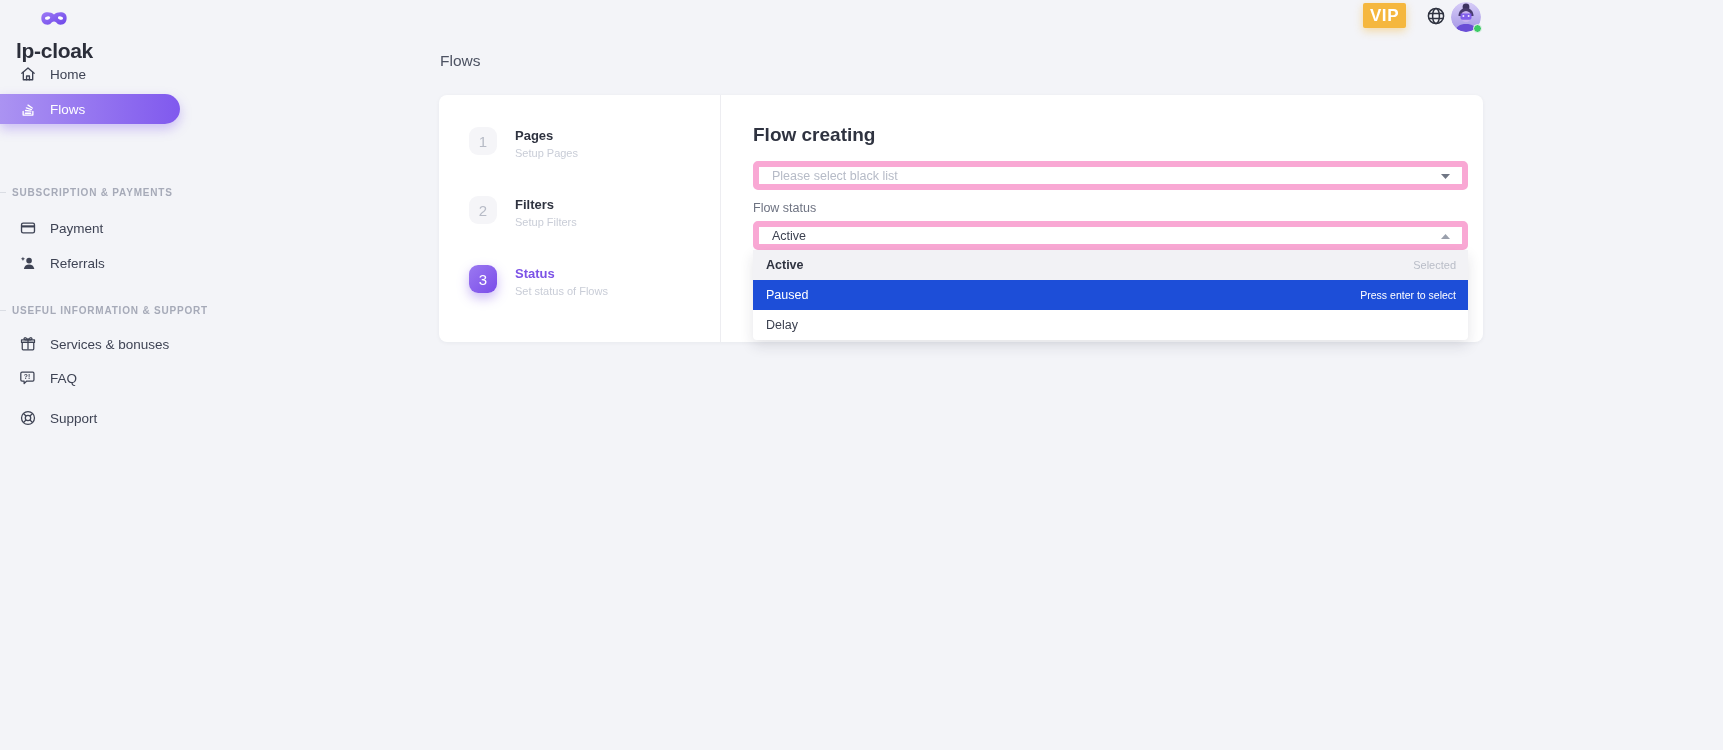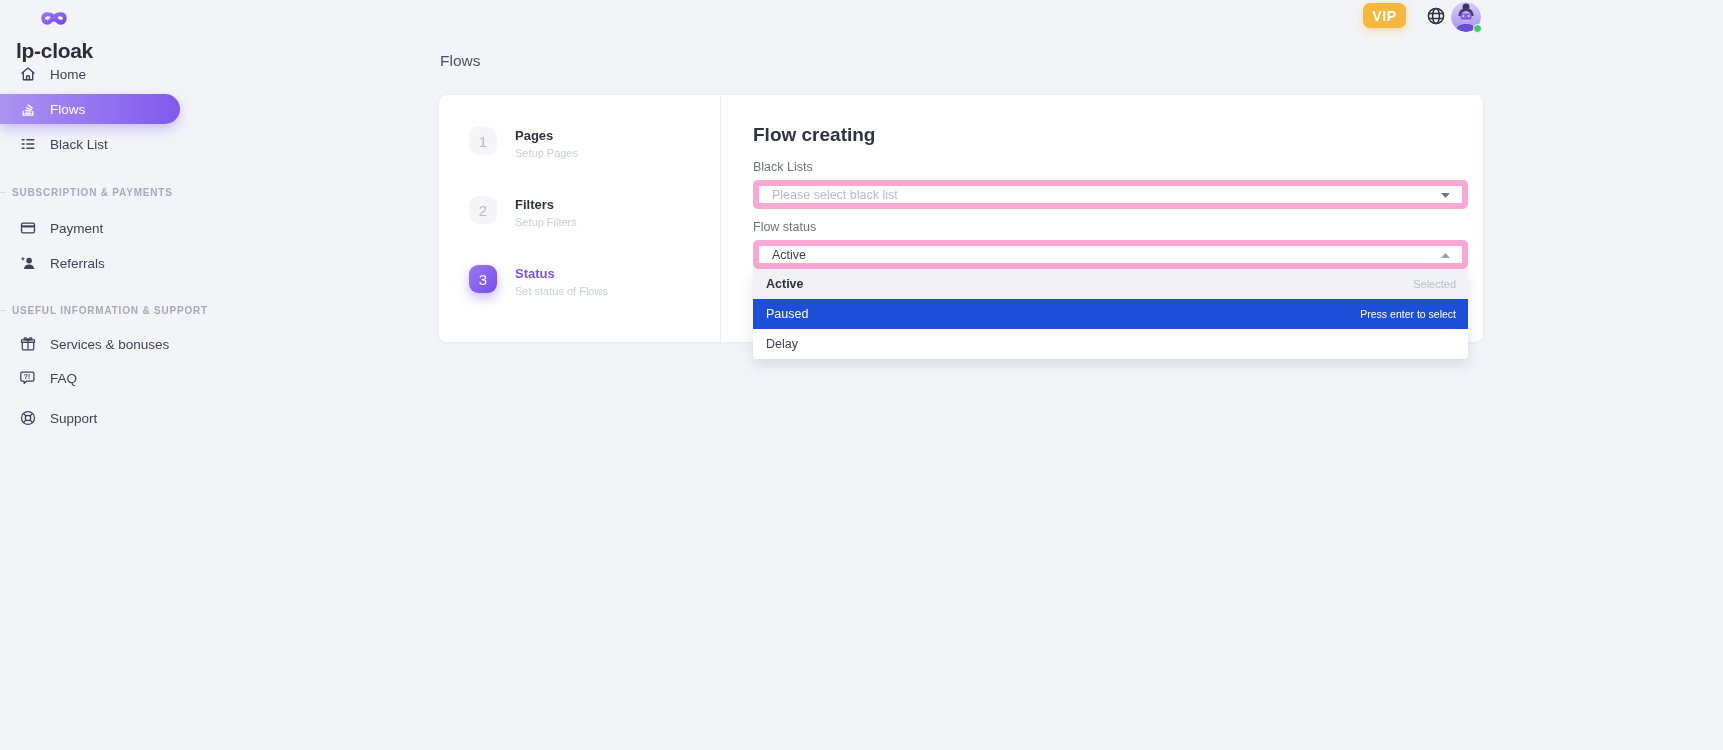--- a/index.html
+++ b/index.html
@@ -36,22 +36,22 @@
     display:flex; align-items:center; gap:6px;
     font-size:10px; font-weight:bold; letter-spacing:.8px;
     color:#a6aab8; white-space:nowrap;
   }
   .section-header::before { content:""; width:6px; height:1px; background:#dadde4; flex:0 0 auto; }
   .section-header::after  { content:""; flex:1; height:1px; background:#dadde4; }
 
   
   .vip-btn {
     position:absolute; left:1363px; top:3px; width:43px; height:25px;
-    background:#f5b73e; border:none; border-radius:7px;
-    color:#fff; font-size:14px; font-weight:bold; letter-spacing:.6px;
+    background:#f5b73e; border:none; border-radius:2px;
+    color:#fff; font-size:17px; font-weight:bold; letter-spacing:.6px;
     font-family:"Liberation Sans",sans-serif; cursor:pointer;
     box-shadow:0 3px 8px rgba(245,183,62,.45);
   }
   .globe { position:absolute; left:1426px; top:6px; width:20px; height:20px; cursor:pointer; }
   .avatar-wrap { position:absolute; left:1451px; top:2px; width:30px; height:30px; cursor:pointer; }
   .avatar-wrap svg { border-radius:50%; display:block; }
   .online-dot {
     position:absolute; right:-1px; bottom:-1px; width:9px; height:9px;
     background:#3ecb66; border:1.5px solid #f3f4f8; border-radius:50%;
   }
@@ -148,31 +148,20 @@
     <svg class="nav-ic" viewBox="0 0 20 20" fill="none" stroke="currentColor" stroke-width="1.5" stroke-linecap="round" stroke-linejoin="round">
       <path d="M4.6 12.6v4.2h10.8v-4.2"></path>
         <path d="M7 14.7h6"></path>
         <path d="M7.3 11.7l5.9.7"></path>
         <path d="M8.2 8.7l5.6 1.9"></path>
         <path d="M10 5.7l4.7 3.2"></path>
     </svg>
     <span>Flows</span>
   </div>
 
-  <div class="nav-item" style="top:129px">
-    <svg class="nav-ic" viewBox="0 0 20 20" fill="none" stroke="currentColor" stroke-width="1.7" stroke-linecap="round">
-      <path d="M3.6 5.2h2"></path>
-        <path d="M8.8 5.2h7.6"></path>
-        <path d="M3.6 10h2"></path>
-        <path d="M8.8 10h7.6"></path>
-        <path d="M3.6 14.8h2"></path>
-        <path d="M8.8 14.8h7.6"></path>
-    </svg>
-    <span>Black List</span>
-  </div>
 
   <div class="section-header" style="top:185px">
     <span>SUBSCRIPTION &amp; PAYMENTS</span>
   </div>
 
   <div class="nav-item" style="top:213px">
     <svg class="nav-ic" viewBox="0 0 20 20" fill="none" stroke="currentColor" stroke-width="1.5" stroke-linejoin="round">
       <rect x="2.8" y="4.6" width="14.4" height="10.8" rx="1.8"></rect>
         <path d="M2.8 8.2h14.4" stroke-width="2.4"></path>
     </svg>
@@ -279,21 +268,20 @@
         <div class="step-title">Status</div>
         <div class="step-sub">Set status of Flows</div>
       </div>
     </div>
   </div>
 
   <div class="panel">
     <h2 class="panel-title">Flow creating</h2>
 
     <div class="field">
-      <div class="field-label">Black Lists</div>
       <div class="select">
         <span class="placeholder">Please select black list</span>
         <svg class="caret" width="9" height="5" viewBox="0 0 9 5">
             <path d="M0 0h9L4.5 5z" fill="#707684"></path>
           </svg>
       </div>
     </div>
 
     <div class="field status-field">
       <div class="field-label">Flow status</div>

